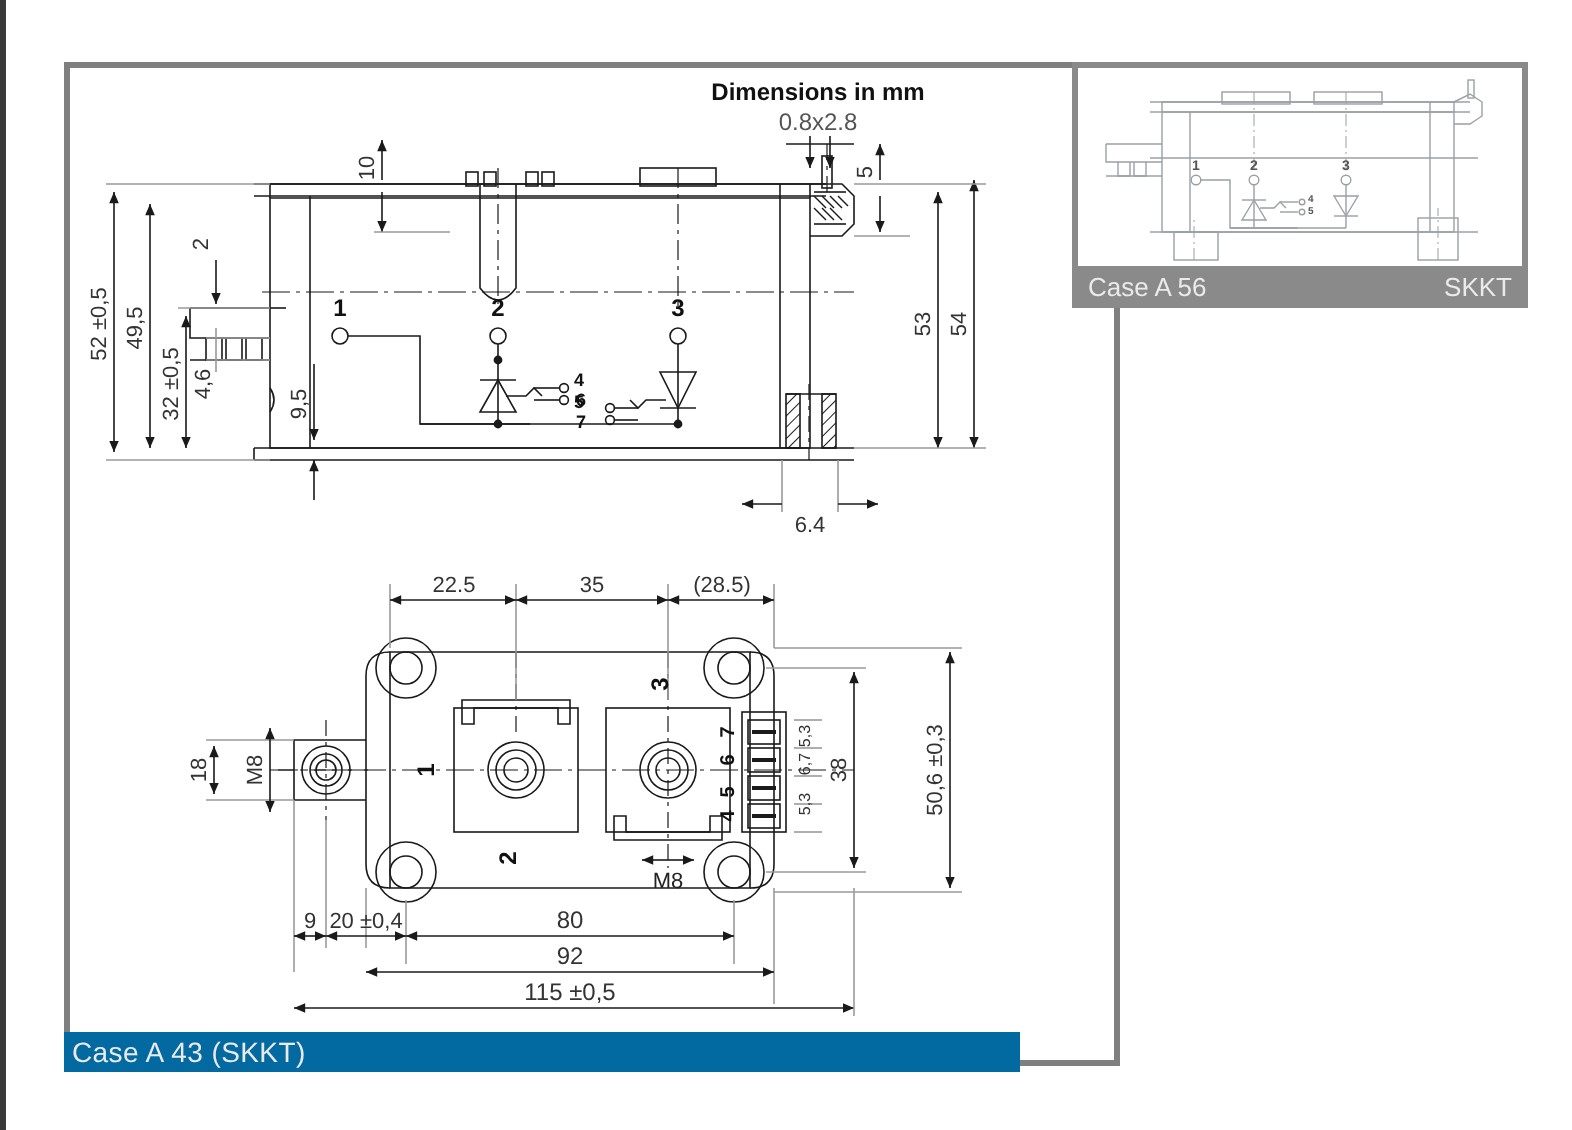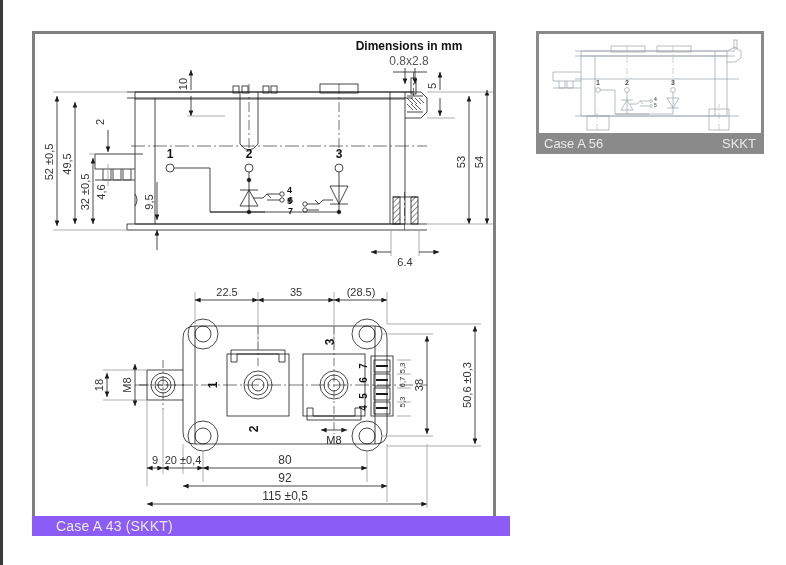--- a/index.html
+++ b/index.html
@@ -7,33 +7,33 @@
     width: 786px; height: 565px;
     background: #ffffff;
     font-family: "Liberation Sans", sans-serif;
     overflow: hidden;
   }
   #root { position: relative; width: 786px; height: 565px; background:#ffffff; }
 
   
   .panel-main {
     position: absolute; left: 32px; top: 31px;
-    width: 464px; height: 502px;
+    width: 528px; height: 502px;
     border: 3px solid #7f7f7f;
     background: #ffffff;
     box-sizing: border-box;
   }
   .caption-main {
     position: absolute; left: 32px; top: 516px;
     width: 478px; height: 20px;
-    background: #8b5cf6;
+    background: #0369a1;
     color: #eaeaea;
     font-size: 14px;
     line-height: 20px;
-    padding-left: 24px;
+    padding-left: 4px;
     box-sizing: border-box;
     letter-spacing: .2px;
   }
   .edge-bar {
     position: absolute; left: 0px; top: 0px;
     width: 3px; height: 565px;
     background: #3a3a3a;
   }
 
   

